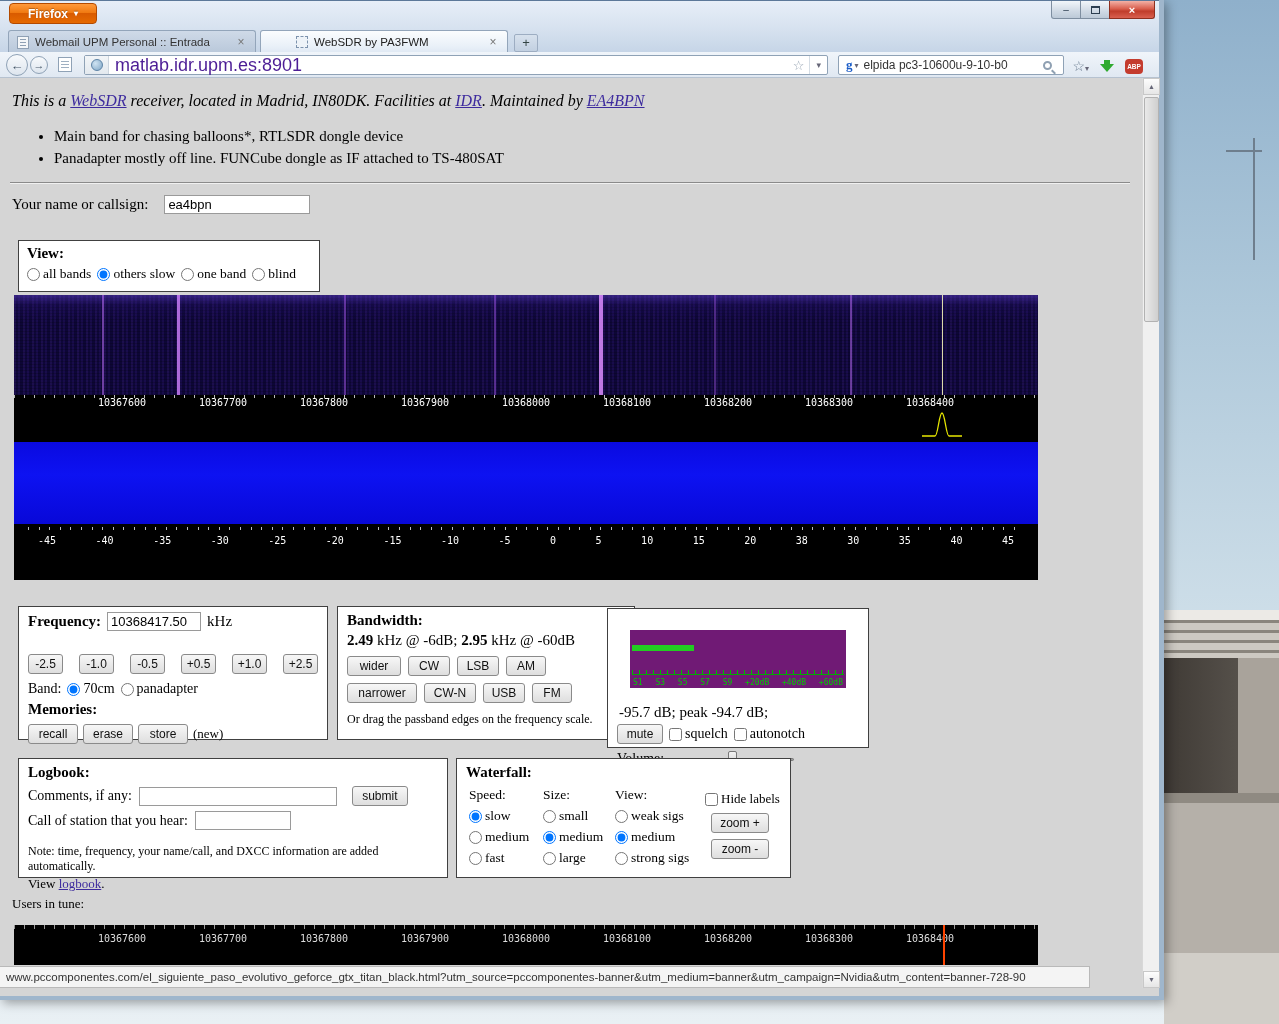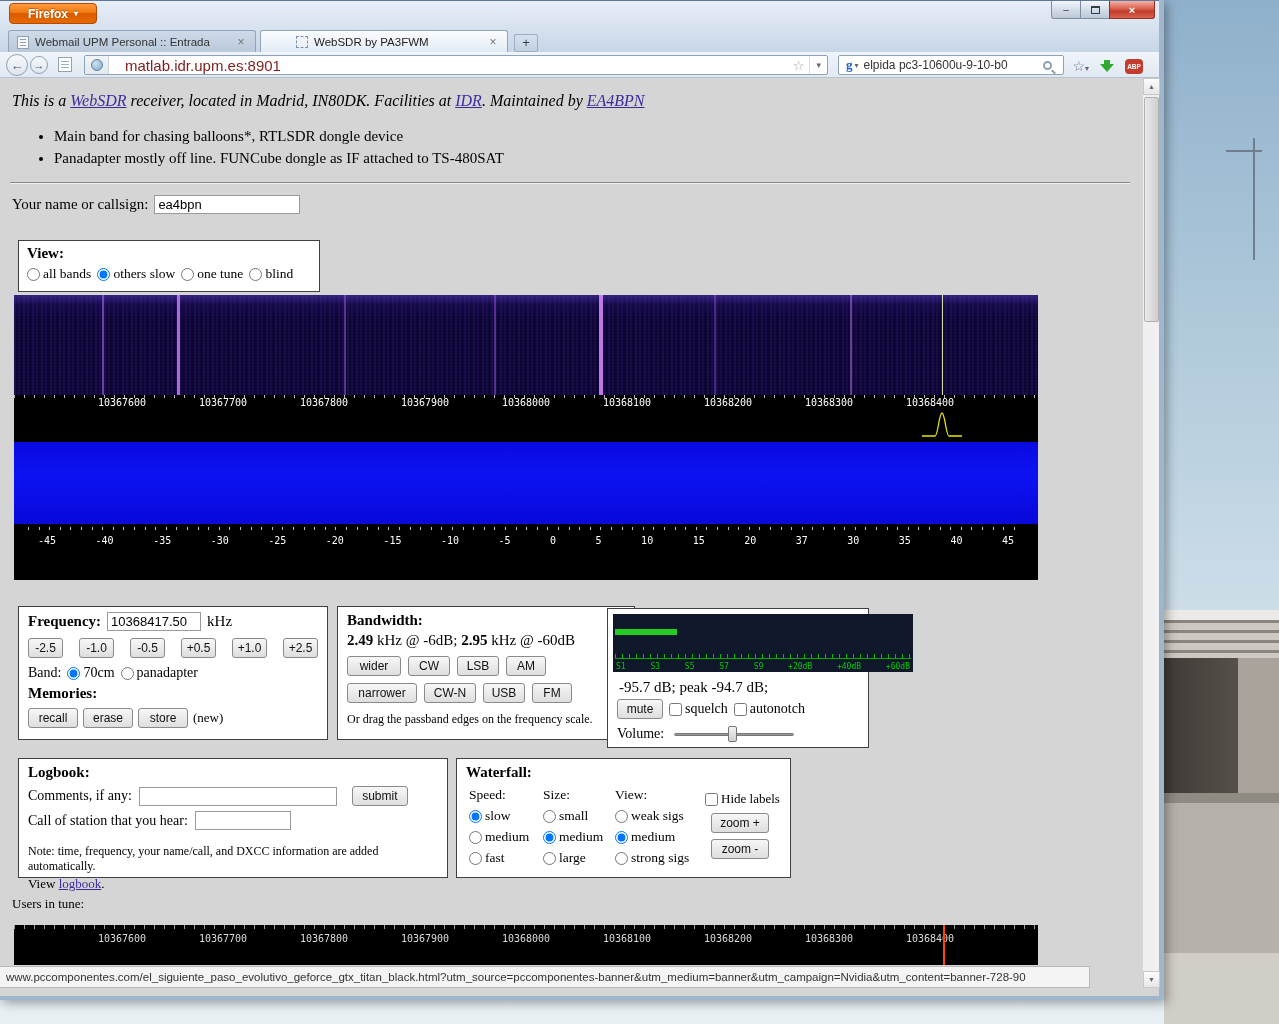--- a/index.html
+++ b/index.html
@@ -64,21 +64,21 @@
     display:flex;align-items:center;justify-content:center;}
   .nav-page{position:absolute;left:58px;top:5px;width:14px;height:15px;background:#fff;border:1px solid #8fa2b6;}
   .nav-page::after{content:"";position:absolute;left:2px;top:3px;right:2px;height:1px;background:#9fb0c2;
     box-shadow:0 3px 0 #9fb0c2,0 6px 0 #9fb0c2;}
   .urlbar{position:absolute;left:84px;top:3px;width:744px;height:20px;background:#fff;border:1px solid #8fa2b6;
     border-radius:2px;display:flex;align-items:center;}
   .identity{width:24px;height:100%;background:linear-gradient(#f2f5f8,#e3e9ef);border-right:1px solid #ccd5de;
     display:flex;align-items:center;justify-content:center;flex:none;}
   .globe{width:12px;height:12px;border-radius:50%;background:radial-gradient(circle at 35% 35%,#cfe3f2,#7fa6c6);
     border:1px solid #5d83a6;}
-  .url-text{flex:1;font-size:15px;color:#7f1d1d;padding-left:16px;white-space:nowrap;overflow:hidden;}
+  .url-text{flex:1;font-size:18px;color:#4c1d95;padding-left:6px;white-space:nowrap;overflow:hidden;}
   .url-star{color:#9aa7b5;font-size:13px;padding:0 5px;}
   .url-caret{color:#667;font-size:9px;padding:0 6px;border-left:1px solid #d5dde5;height:100%;
     display:flex;align-items:center;}
   .searchbox{position:absolute;left:838px;top:3px;width:226px;height:20px;background:#fff;border:1px solid #8fa2b6;
     border-radius:2px;display:flex;align-items:center;}
   .engine{color:#1a5cc8;font-weight:bold;font-size:13px;padding:0 2px 0 7px;font-family:"Liberation Serif",serif;}
   .engine-caret{color:#667;font-size:8px;padding-right:5px;}
   .search-text{flex:1;font-size:12px;color:#333;white-space:nowrap;overflow:hidden;}
   .magnifier{width:9px;height:9px;border:2px solid #8fa0b2;border-radius:50%;position:relative;margin-right:11px;flex:none;}
   .magnifier::after{content:"";position:absolute;width:5px;height:2px;background:#8fa0b2;transform:rotate(45deg);
@@ -101,21 +101,21 @@
     background:linear-gradient(90deg,#e9e9e9,#cfcfcf);border:1px solid #b2b2b2;border-radius:2px;}
 
   
   .page{position:absolute;left:0;top:78px;width:1142px;height:888px;background:#d5d5d5;
     font-family:"Liberation Serif",serif;color:#000;}
   a.lnk{color:#3d2b9e;text-decoration:underline;cursor:pointer;}
   .intro{position:absolute;left:12px;top:14px;font-size:16px;font-style:italic;}
   .bullets{position:absolute;left:36px;top:50px;font-size:15px;}
   .bullets li{list-style:disc;margin-left:18px;margin-bottom:5px;}
   .hr-line{position:absolute;left:10px;top:104px;width:1120px;height:2px;border-top:1px solid #8a8a8a;border-bottom:1px solid #f0f0f0;}
-  .callsign-row{position:absolute;left:12px;top:117px;font-size:15px;display:flex;align-items:center;gap:6px;}
+  .callsign-row{position:absolute;left:12px;top:117px;font-size:15px;display:flex;align-items:center;gap:16px;}
   input.txt{height:19px;border:1px solid #9a9a9a;background:#fff;font-family:"Liberation Sans",sans-serif;
     font-size:13px;padding:0 3px;}
   .cs-input{width:146px;}
   .panel{position:absolute;background:#fff;border:1px solid #404040;}
   .panel-title{font-weight:bold;font-size:15px;}
   .view-panel{left:18px;top:162px;width:302px;height:52px;padding:4px 8px;}
   .radio-line{display:flex;align-items:center;font-size:13.5px;margin-top:4px;white-space:nowrap;}
   input[type=radio],input[type=checkbox]{margin:0 3px 0 6px;flex:none;}
   .radio-line input:first-child{margin-left:0;}
 
@@ -148,35 +148,35 @@
   .wf-offscale::before{content:"";position:absolute;left:14px;right:14px;top:0;height:3px;
     background:repeating-linear-gradient(90deg,#bbb 0 1px,transparent 1px 10.6px);}
   .off-label{color:#fff;font-family:"DejaVu Sans Mono",monospace;font-size:10px;}
 
   
   .btn{display:inline-block;background:linear-gradient(#f7f7f7,#dedede);border:1px solid #8a8a8a;border-radius:3px;
     font-family:"Liberation Sans",sans-serif;font-size:12px;padding:2px 0;text-align:center;color:#111;cursor:pointer;}
   .freq-panel{left:18px;top:528px;width:310px;height:134px;padding:5px 9px;font-size:15px;}
   .freq-row1{display:flex;align-items:center;gap:6px;}
   .freq-input{width:94px;}
-  .freq-steps{margin-top:7px;display:flex;gap:16px;}
+  .freq-steps{margin-top:23px;display:flex;gap:16px;}
   .freq-steps .btn{width:44px;}
   .band-row{display:flex;align-items:center;font-size:14px;margin-top:7px;}
   .mem-title{margin-top:4px;}
   .mem-row{margin-top:6px;display:flex;align-items:center;gap:5px;font-size:13px;}
   .mem-row .btn{width:50px;}
 
   .bw-panel{left:337px;top:528px;width:298px;height:134px;padding:5px 9px;font-size:15px;}
   .bw-info{margin-top:3px;}
   .bw-row{margin-top:7px;display:flex;gap:7px;}
   .w54{width:54px;} .w42{width:42px;} .w40{width:40px;} .w70{width:70px;} .w52{width:52px;}
   .bw-hint{font-size:12px;margin-top:9px;}
 
   .sm-panel{left:607px;top:530px;width:262px;height:140px;padding:5px;}
-  .meter{position:relative;width:300px;height:58px;background:#0f172a;margin:0 auto;}
+  .meter{position:relative;width:216px;height:58px;background:#701a75;margin:16px auto;}
   .meter-bar{position:absolute;left:2px;top:15px;width:62px;height:6px;background:#22cc22;}
   .meter-ticks{position:absolute;left:2px;right:2px;bottom:13px;height:5px;border-bottom:1px solid #0a0;
     background:repeating-linear-gradient(90deg,#0b0 0 1px,transparent 1px 7px);}
   .meter-labels{position:absolute;left:3px;right:3px;bottom:1px;display:flex;justify-content:space-between;
     color:#0c0;font-family:"DejaVu Sans Mono",monospace;font-size:8px;}
   .sm-reading{font-size:15px;margin:7px 0 2px 6px;}
   .sm-controls{display:flex;align-items:center;font-size:14px;margin-left:4px;margin-top:3px;}
   .mute-btn{width:46px;}
   .sm-vol{display:flex;align-items:center;font-size:14px;margin-top:7px;margin-left:4px;gap:10px;}
   .slider{position:relative;width:120px;height:16px;}
@@ -318,21 +318,21 @@
       </div>
 
       <div class="panel view-panel">
         <div class="panel-title">View:</div>
         <div class="radio-line">
           <input type="radio" name="view" style="">
           <span>all bands</span>
           <input type="radio" name="view" checked="" style="">
           <span>others slow</span>
           <input type="radio" name="view" style="">
-          <span>one tune</span>
+          <span>one band</span>
           <input type="radio" name="view" style="">
           <span>blind</span>
         </div>
       </div>
 
       <div class="wf">
         <div class="wf-noise"></div>
         <div class="wf-scale">
           <span class="scale-label" style="left:68px">10367600</span>
           <span class="scale-label" style="left:169px">10367700</span>
@@ -358,21 +358,21 @@
           <span class="off-label">-25</span>
           <span class="off-label">-20</span>
           <span class="off-label">-15</span>
           <span class="off-label">-10</span>
           <span class="off-label">-5</span>
           <span class="off-label">0</span>
           <span class="off-label">5</span>
           <span class="off-label">10</span>
           <span class="off-label">15</span>
           <span class="off-label">20</span>
-          <span class="off-label">37</span>
+          <span class="off-label">38</span>
           <span class="off-label">30</span>
           <span class="off-label">35</span>
           <span class="off-label">40</span>
           <span class="off-label">45</span>
         </div>
       </div>
 
       <div class="panel freq-panel">
         <div class="freq-row1">
           <span class="panel-title">Frequency:</span>

